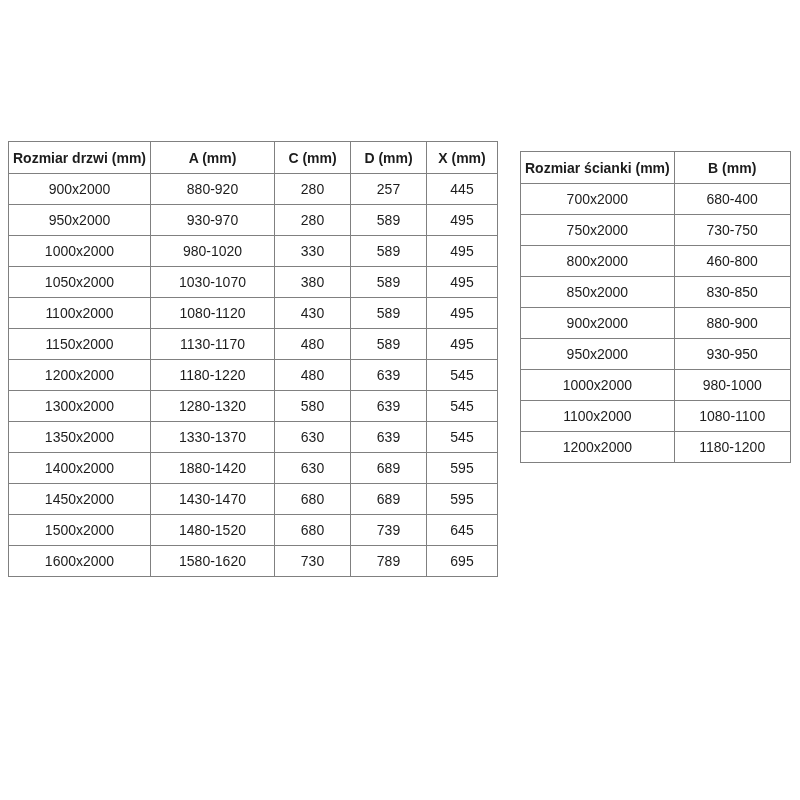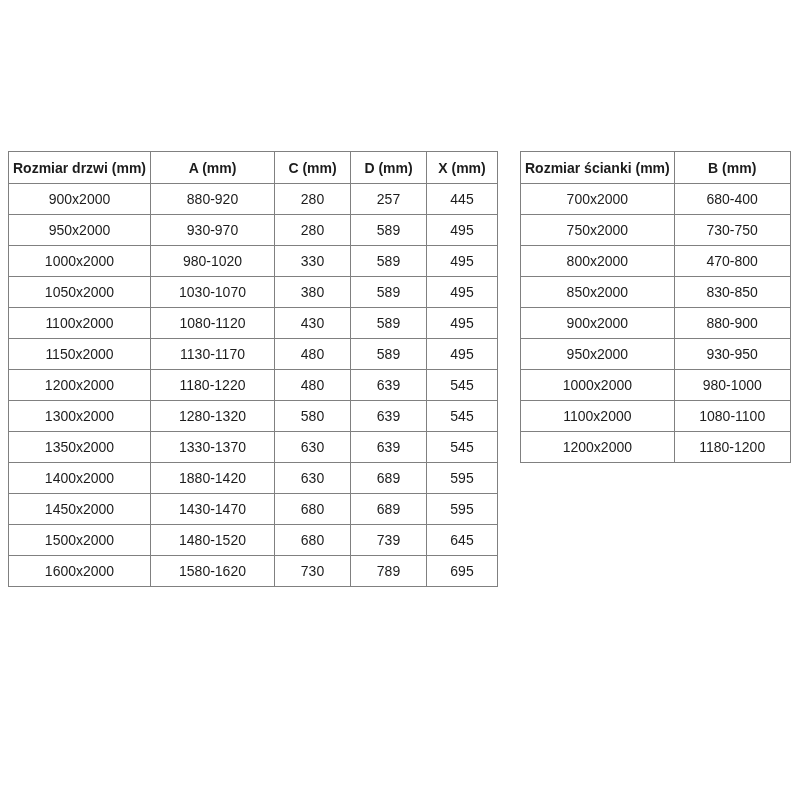--- a/index.html
+++ b/index.html
@@ -12,21 +12,21 @@
   }
   .page {
     position: relative;
     width: 800px;
     height: 800px;
     background: #ffffff;
   }
   .tbl-wrap-left {
     position: absolute;
     left: 8px;
-    top: 151px;
+    top: 141px;
   }
   .tbl-wrap-right {
     position: absolute;
     left: 520px;
     top: 151px;
   }
   table.dim-table {
     border-collapse: collapse;
     table-layout: fixed;
     background: #ffffff;
@@ -195,21 +195,21 @@
           <tr>
             <td>700x2000</td>
             <td>680-400</td>
           </tr>
           <tr>
             <td>750x2000</td>
             <td>730-750</td>
           </tr>
           <tr>
             <td>800x2000</td>
-            <td>470-800</td>
+            <td>460-800</td>
           </tr>
           <tr>
             <td>850x2000</td>
             <td>830-850</td>
           </tr>
           <tr>
             <td>900x2000</td>
             <td>880-900</td>
           </tr>
           <tr>

